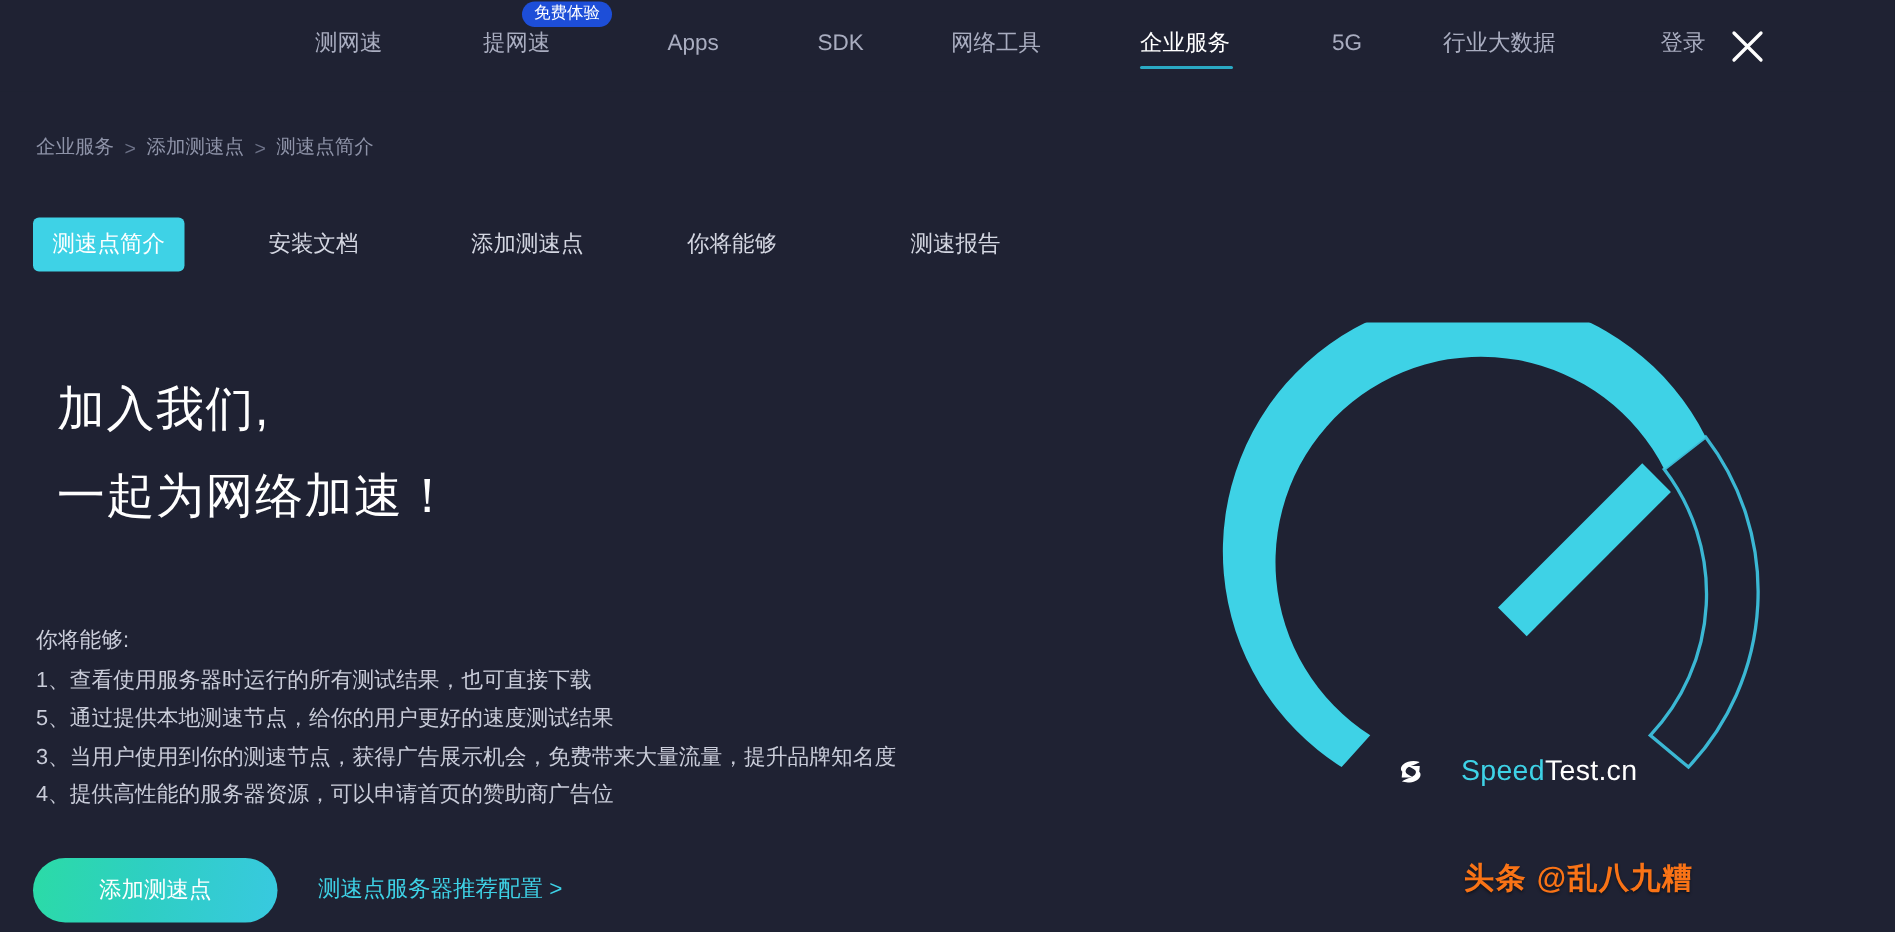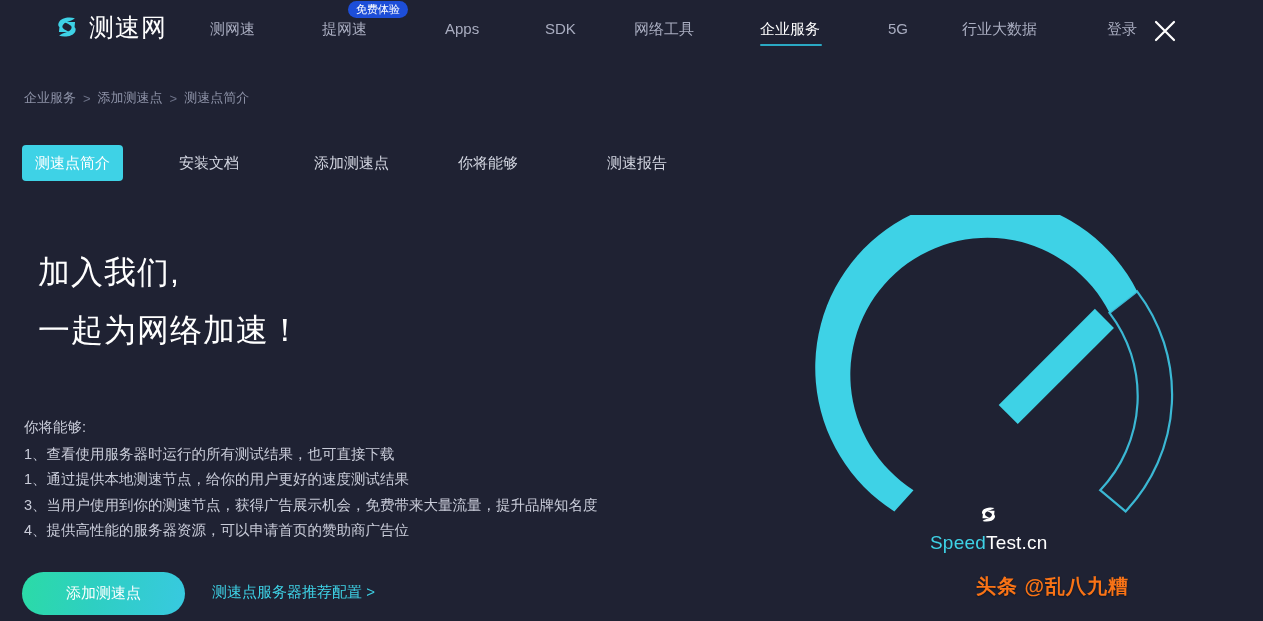--- a/index.html
+++ b/index.html
@@ -91,21 +91,21 @@
   .cta-link {
     position: absolute; left: 212px; top: 583px;
     color: #3ed2e6; font-size: 15px; cursor: pointer; white-space: nowrap;
   }
 
   
   .gauge { position: absolute; left: 795px; top: 215px; width: 430px; height: 350px; }
   .gauge svg { display: block; }
   .brand {
     position: absolute; left: 930px; top: 504px;
-    display: flex; align-items: center; gap: 7px; flex-direction: column;
+    display: flex; align-items: flex-start; gap: 23px;
   }
   .brand-mark { width: 21px; height: 21px; display: block; }
   .brand-text { font-size: 19px; line-height: 21px; letter-spacing: .2px; }
   .brand-text .b1 { color: #3ed2e6; }
   .brand-text .b2 { color: #ffffff; }
 
   
   .watermark {
     position: absolute; left: 976px; top: 566px;
     color: #f97316; font-size: 20px; line-height: 40px; font-weight: bold;
@@ -113,27 +113,20 @@
     text-shadow: 0 1px 2px rgba(0,0,0,.45);
   }
 </style>
 </head>
 <body>
 
 <div class="page">
 
   <div class="header">
 
-    <div class="logo">
-      <svg class="logo-mark" viewBox="0 0 32 32">
-        <path d="M25 6 C18 4 9 5.5 6.5 11 C4.6 15.2 8.6 17.4 12.4 18.2 L7.5 14.7 L6.8 21.8 L19.5 21.8 C19.5 21.8 13.6 19.6 11.5 17.4 C9.6 15.4 11.4 11.8 16 10.2 C19.4 9 22.6 8.2 25 6 Z" fill="#3ed2e6"></path>
-        <path d="M7 26 C14 28 23 26.5 25.5 21 C27.4 16.8 23.4 14.6 19.6 13.8 L24.5 17.3 L25.2 10.2 L12.5 10.2 C12.5 10.2 18.4 12.4 20.5 14.6 C22.4 16.6 20.6 20.2 16 21.8 C12.6 23 9.4 23.8 7 26 Z" fill="#3ed2e6"></path>
-      </svg>
-      <span class="logo-text">测速网</span>
-    </div>
 
     <div class="nav">
       <div class="nav-item" style="left:0px">测网速</div>
       <div class="nav-item" style="left:112px">提网速</div>
       <div class="badge" style="left:138px">免费体验</div>
       <div class="nav-item" style="left:235px">Apps</div>
       <div class="nav-item" style="left:335px">SDK</div>
       <div class="nav-item" style="left:424px">网络工具</div>
       <div class="nav-item active" style="left:550px">企业服务</div>
       <div class="nav-underline" style="left:550px; top:44px; width:62px"></div>
@@ -164,21 +157,21 @@
   </div>
 
   <div class="headline">
     <div>加入我们,</div>
     <div>一起为网络加速！</div>
   </div>
 
   <div class="bullets">
     <div class="lead">你将能够:</div>
     <div>1、查看使用服务器时运行的所有测试结果，也可直接下载</div>
-    <div>1、通过提供本地测速节点，给你的用户更好的速度测试结果</div>
+    <div>5、通过提供本地测速节点，给你的用户更好的速度测试结果</div>
     <div>3、当用户使用到你的测速节点，获得广告展示机会，免费带来大量流量，提升品牌知名度</div>
     <div>4、提供高性能的服务器资源，可以申请首页的赞助商广告位</div>
   </div>
 
   <button class="cta-btn">添加测速点</button>
   <div class="cta-link">测速点服务器推荐配置 &gt;</div>
 
   <div class="gauge">
     <svg width="430" height="350" viewBox="0 0 430 350">
 

